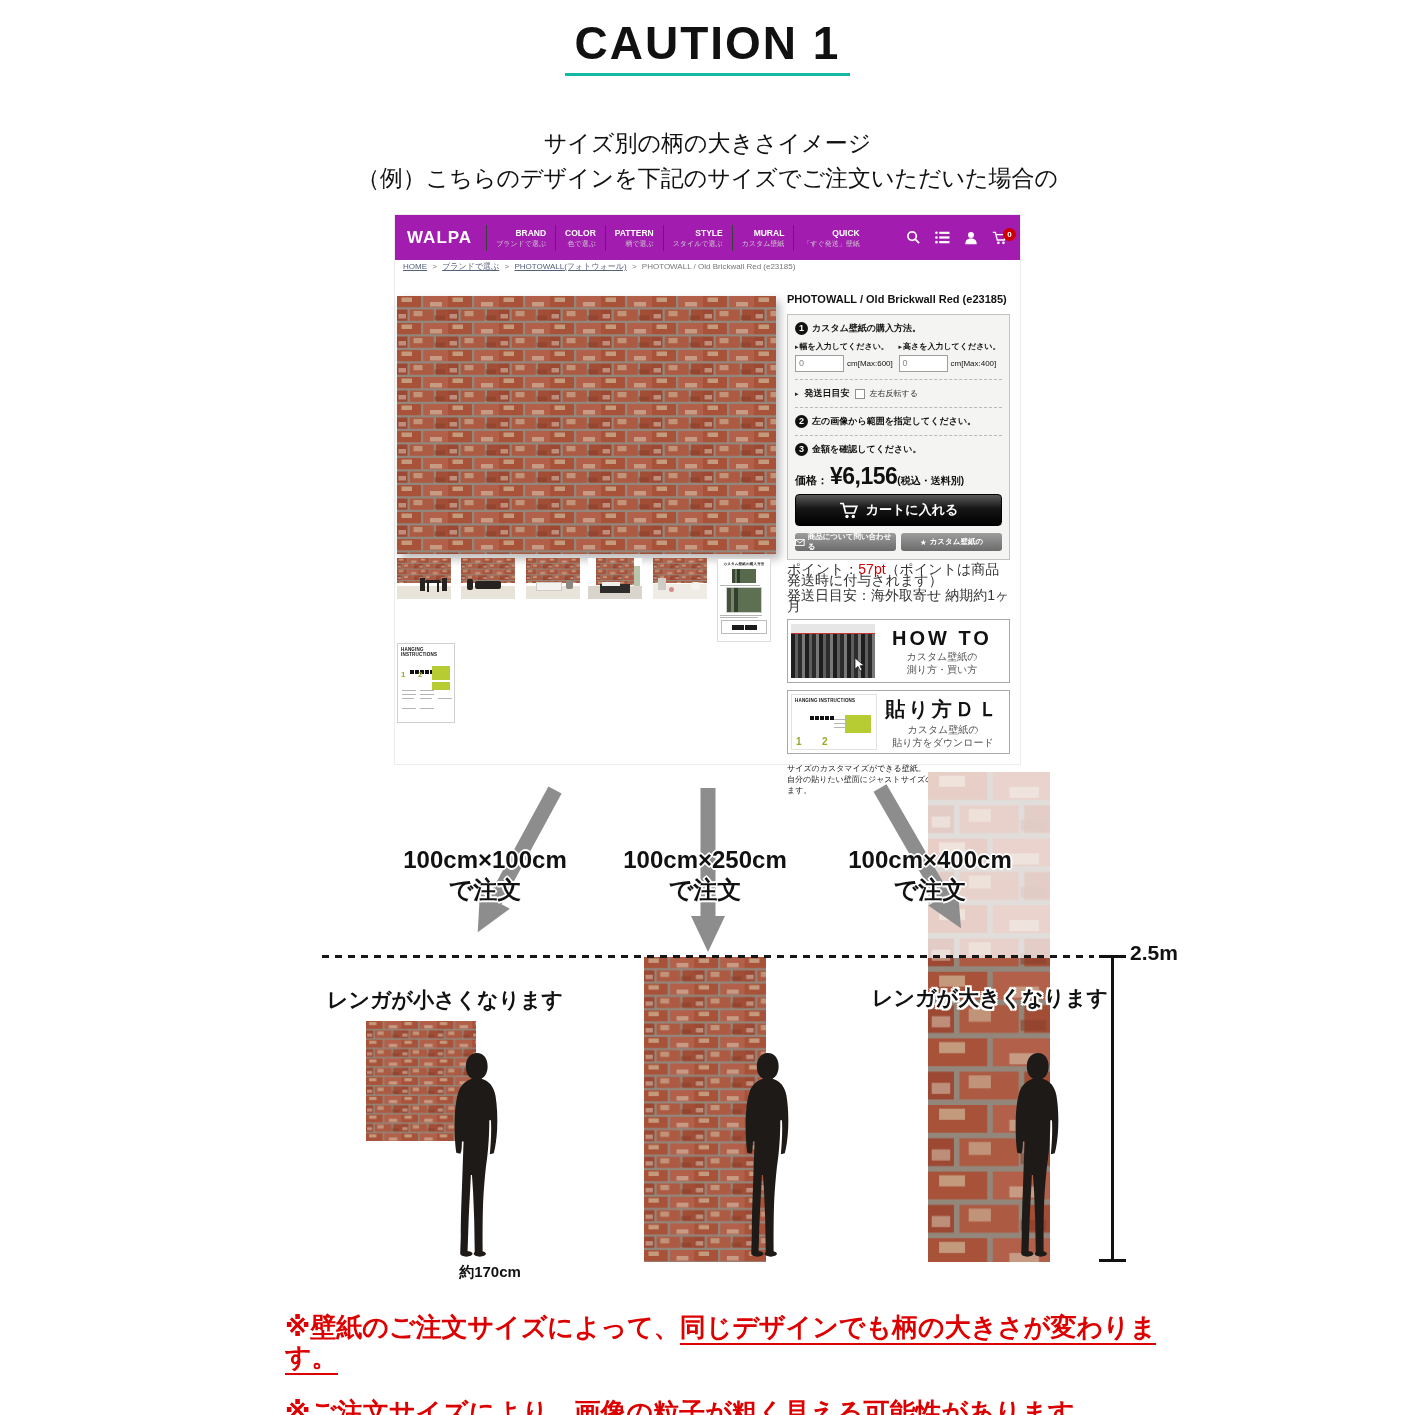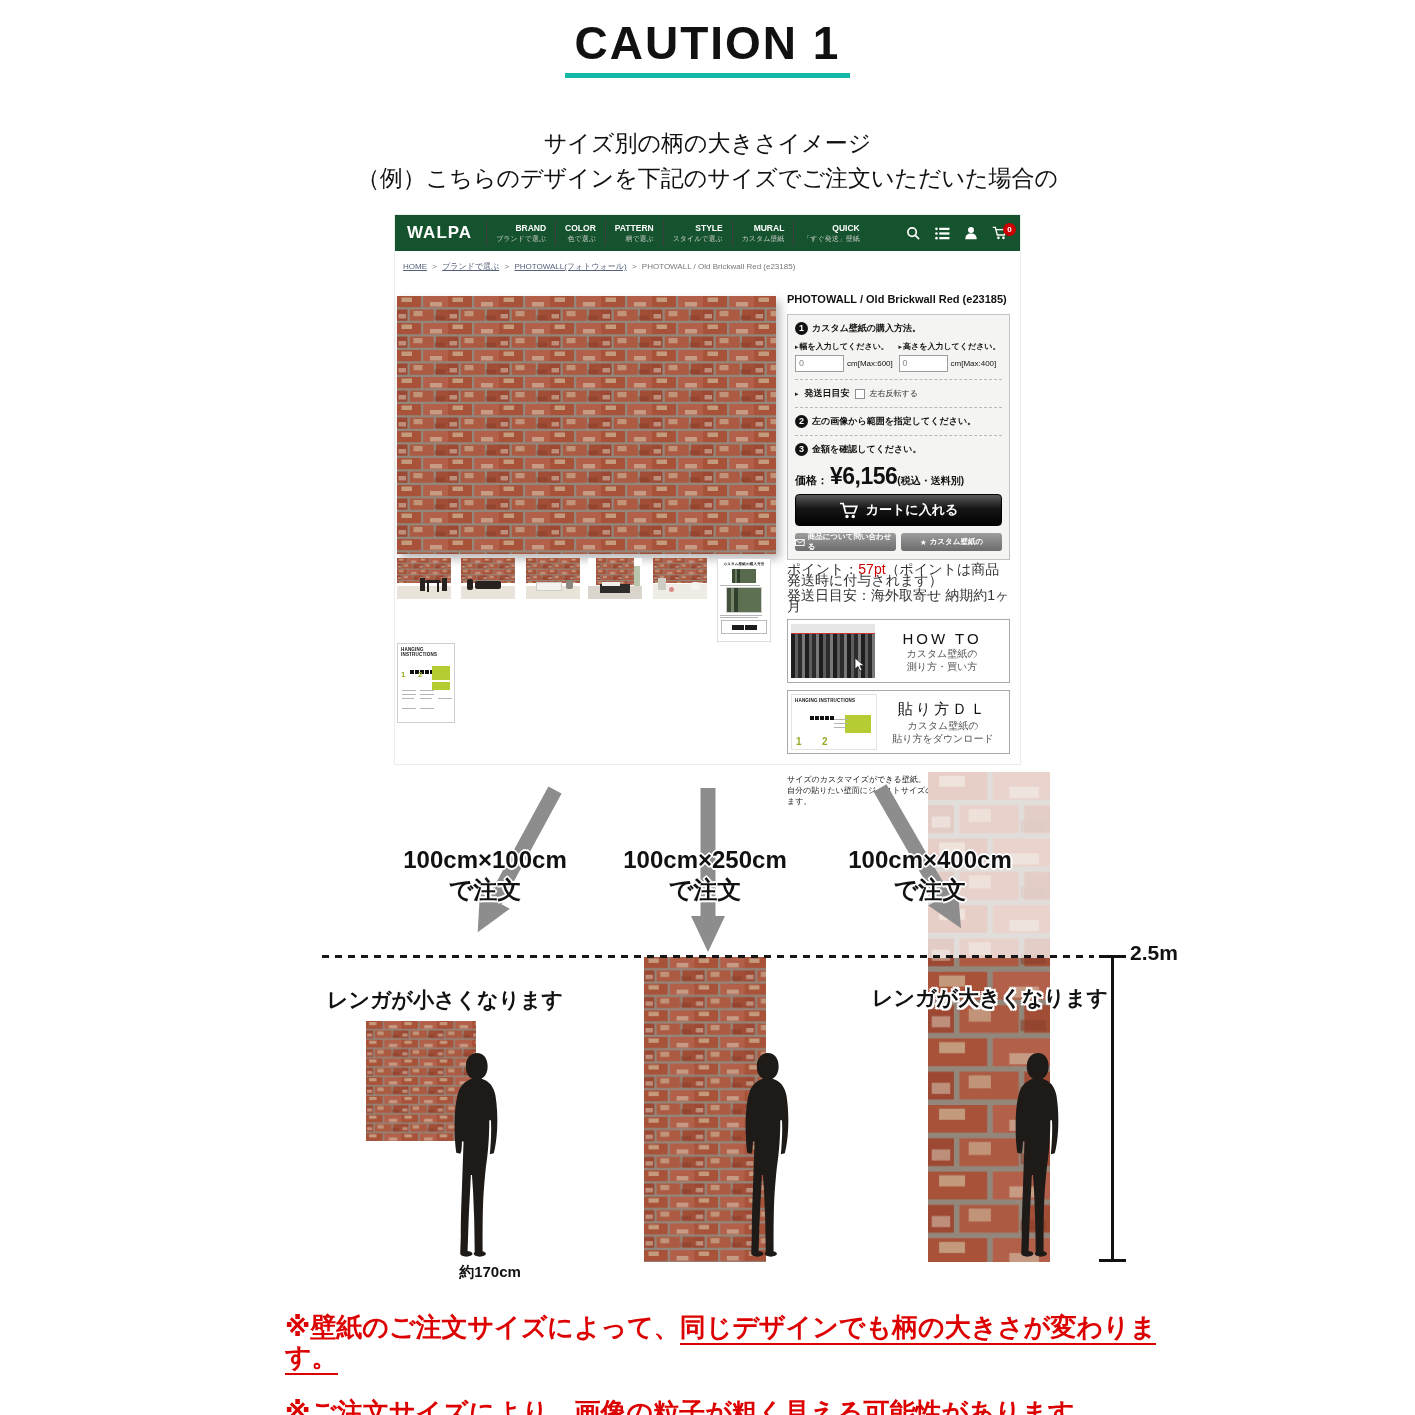--- a/index.html
+++ b/index.html
@@ -3,26 +3,26 @@
 <meta charset="utf-8">
 <style>
   html,body{margin:0;padding:0;background:#fff;}
   #canvas{position:relative;width:1415px;height:1415px;background:#fff;overflow:hidden;
           font-family:"Liberation Sans","DejaVu Sans",sans-serif;color:#111;}
   .abs{position:absolute;}
 
   
   #title{top:16px;left:0;width:100%;text-align:center;}
   #title span{display:inline-block;font-size:46px;font-weight:bold;letter-spacing:2px;
-              border-bottom:5px solid #14b8a6;padding:0 10px 3px;}
+              border-bottom:3px solid #14b8a6;padding:0 10px 3px;}
   #subtitle{top:126px;left:0;width:100%;text-align:center;font-size:23px;font-weight:500;line-height:35px;}
 
   
   #shot{left:395px;top:215px;width:625px;height:549px;background:#fff;outline:1px solid #ececec;}
-  #navbar{left:0;top:0;width:625px;height:36px;background:#14532d;display:flex;align-items:center;}
+  #navbar{left:0;top:0;width:625px;height:45px;background:#a21caf;display:flex;align-items:center;}
   #logo{color:#fff;font-weight:bold;font-size:17px;letter-spacing:1px;padding:0 14px 0 12px;}
   .navitem{padding:3px 9px;text-align:right;border-left:1px solid #3c3c3c;cursor:pointer;}
   .navitem .en{color:#fff;font-size:8.5px;font-weight:bold;line-height:10px;}
   .navitem .jp{color:#cfcfcf;font-size:7px;line-height:9px;margin-top:1px;}
   #navicons{margin-left:auto;display:flex;align-items:center;gap:13px;padding-right:12px;}
   .nicon{position:relative;width:16px;height:16px;display:flex;align-items:center;justify-content:center;cursor:pointer;}
   #cartbadge{position:absolute;right:-8px;top:-2px;width:13px;height:13px;border-radius:50%;
              background:#cc0000;color:#fff;font-size:8px;font-weight:bold;line-height:13px;text-align:center;}
   #breadcrumb{left:8px;top:46px;font-size:8px;color:#777;white-space:nowrap;}
   #breadcrumb .lnk{color:#55607a;text-decoration:underline;cursor:pointer;}
@@ -71,23 +71,23 @@
            color:#fff;font-size:7.5px;font-weight:bold;display:flex;align-items:center;
            justify-content:center;gap:3px;cursor:pointer;}
   .smallline{font-size:14px;color:#333;margin-top:4px;line-height:11px;}
   .redtxt{color:#cc0000;}
   .infobox{margin-top:7px;height:62px;border:1px solid #a9a9a9;background:#fff;display:flex;align-items:center;cursor:pointer;}
   .infothumb{flex:0 0 auto;width:84px;height:54px;margin:0 0 0 3px;position:relative;overflow:hidden;}
   .forest{background:linear-gradient(180deg,#e6e6e6 0 9px,rgba(0,0,0,0) 9px),
           repeating-linear-gradient(90deg,#1e1e1e 0 4px,#5d5d5d 4px 7px,#2c2c2c 7px 11px,#787878 11px 14px);}
   .redline{position:absolute;left:0;top:9px;width:100%;height:1px;background:#cc3333;}
   .infotxt{flex:1;text-align:center;}
-  .infotitle{font-size:15px;font-weight:normal;letter-spacing:3px;}
+  .infotitle{font-size:20px;font-weight:bold;letter-spacing:3px;}
   .infosub{font-size:10px;color:#555;line-height:13px;}
-  #desc{margin-top:20px;font-size:8px;line-height:11px;color:#222;}
+  #desc{margin-top:9px;font-size:8px;line-height:11px;color:#222;}
 
   
   .ordlabel{top:845px;width:210px;text-align:center;font-weight:bold;font-size:24px;line-height:30px;z-index:6;
     text-shadow:-2px 0 0 #fff,2px 0 0 #fff,0 -2px 0 #fff,0 2px 0 #fff,-1px -1px #fff,1px 1px #fff,-1px 1px #fff,1px -1px #fff;}
   .caption{font-weight:bold;font-size:21px;z-index:7;width:260px;text-align:center;}
   .whiteoutline{text-shadow:-2px 0 0 #fff,2px 0 0 #fff,0 -2px 0 #fff,0 2px 0 #fff,-2px -2px #fff,2px 2px #fff,-2px 2px #fff,2px -2px #fff;}
   #dashline{left:322px;top:955px;width:772px;height:3px;z-index:5;
             background:repeating-linear-gradient(90deg,#161616 0 7px,rgba(0,0,0,0) 7px 13px);}
   .panel{z-index:2;}
   .fadeoverlay{position:absolute;left:0;top:0;width:100%;height:186px;background:rgba(255,255,255,.72);}

